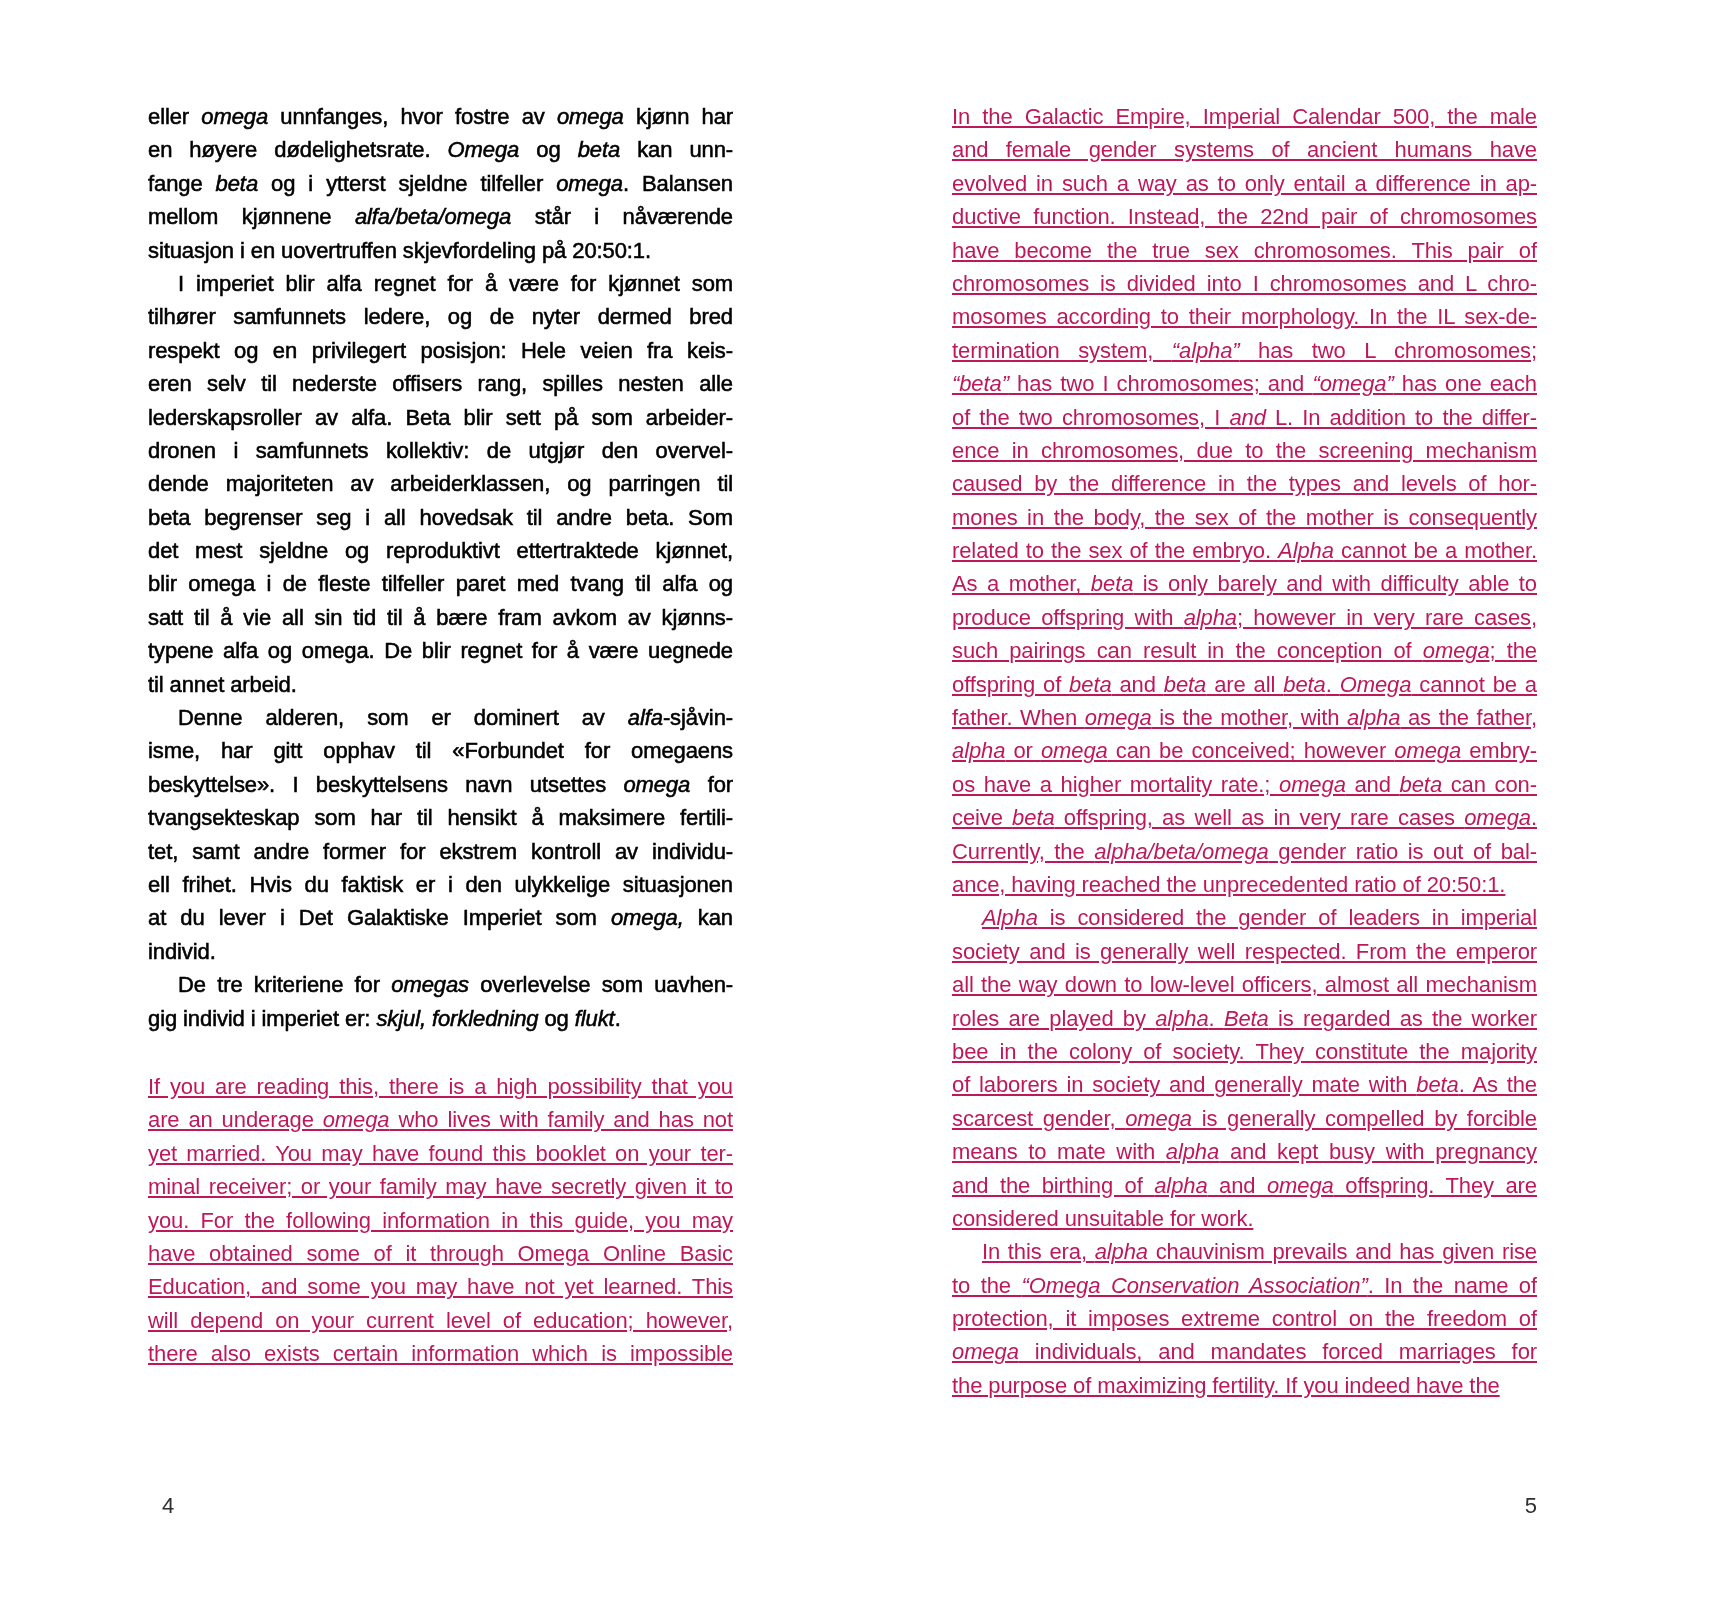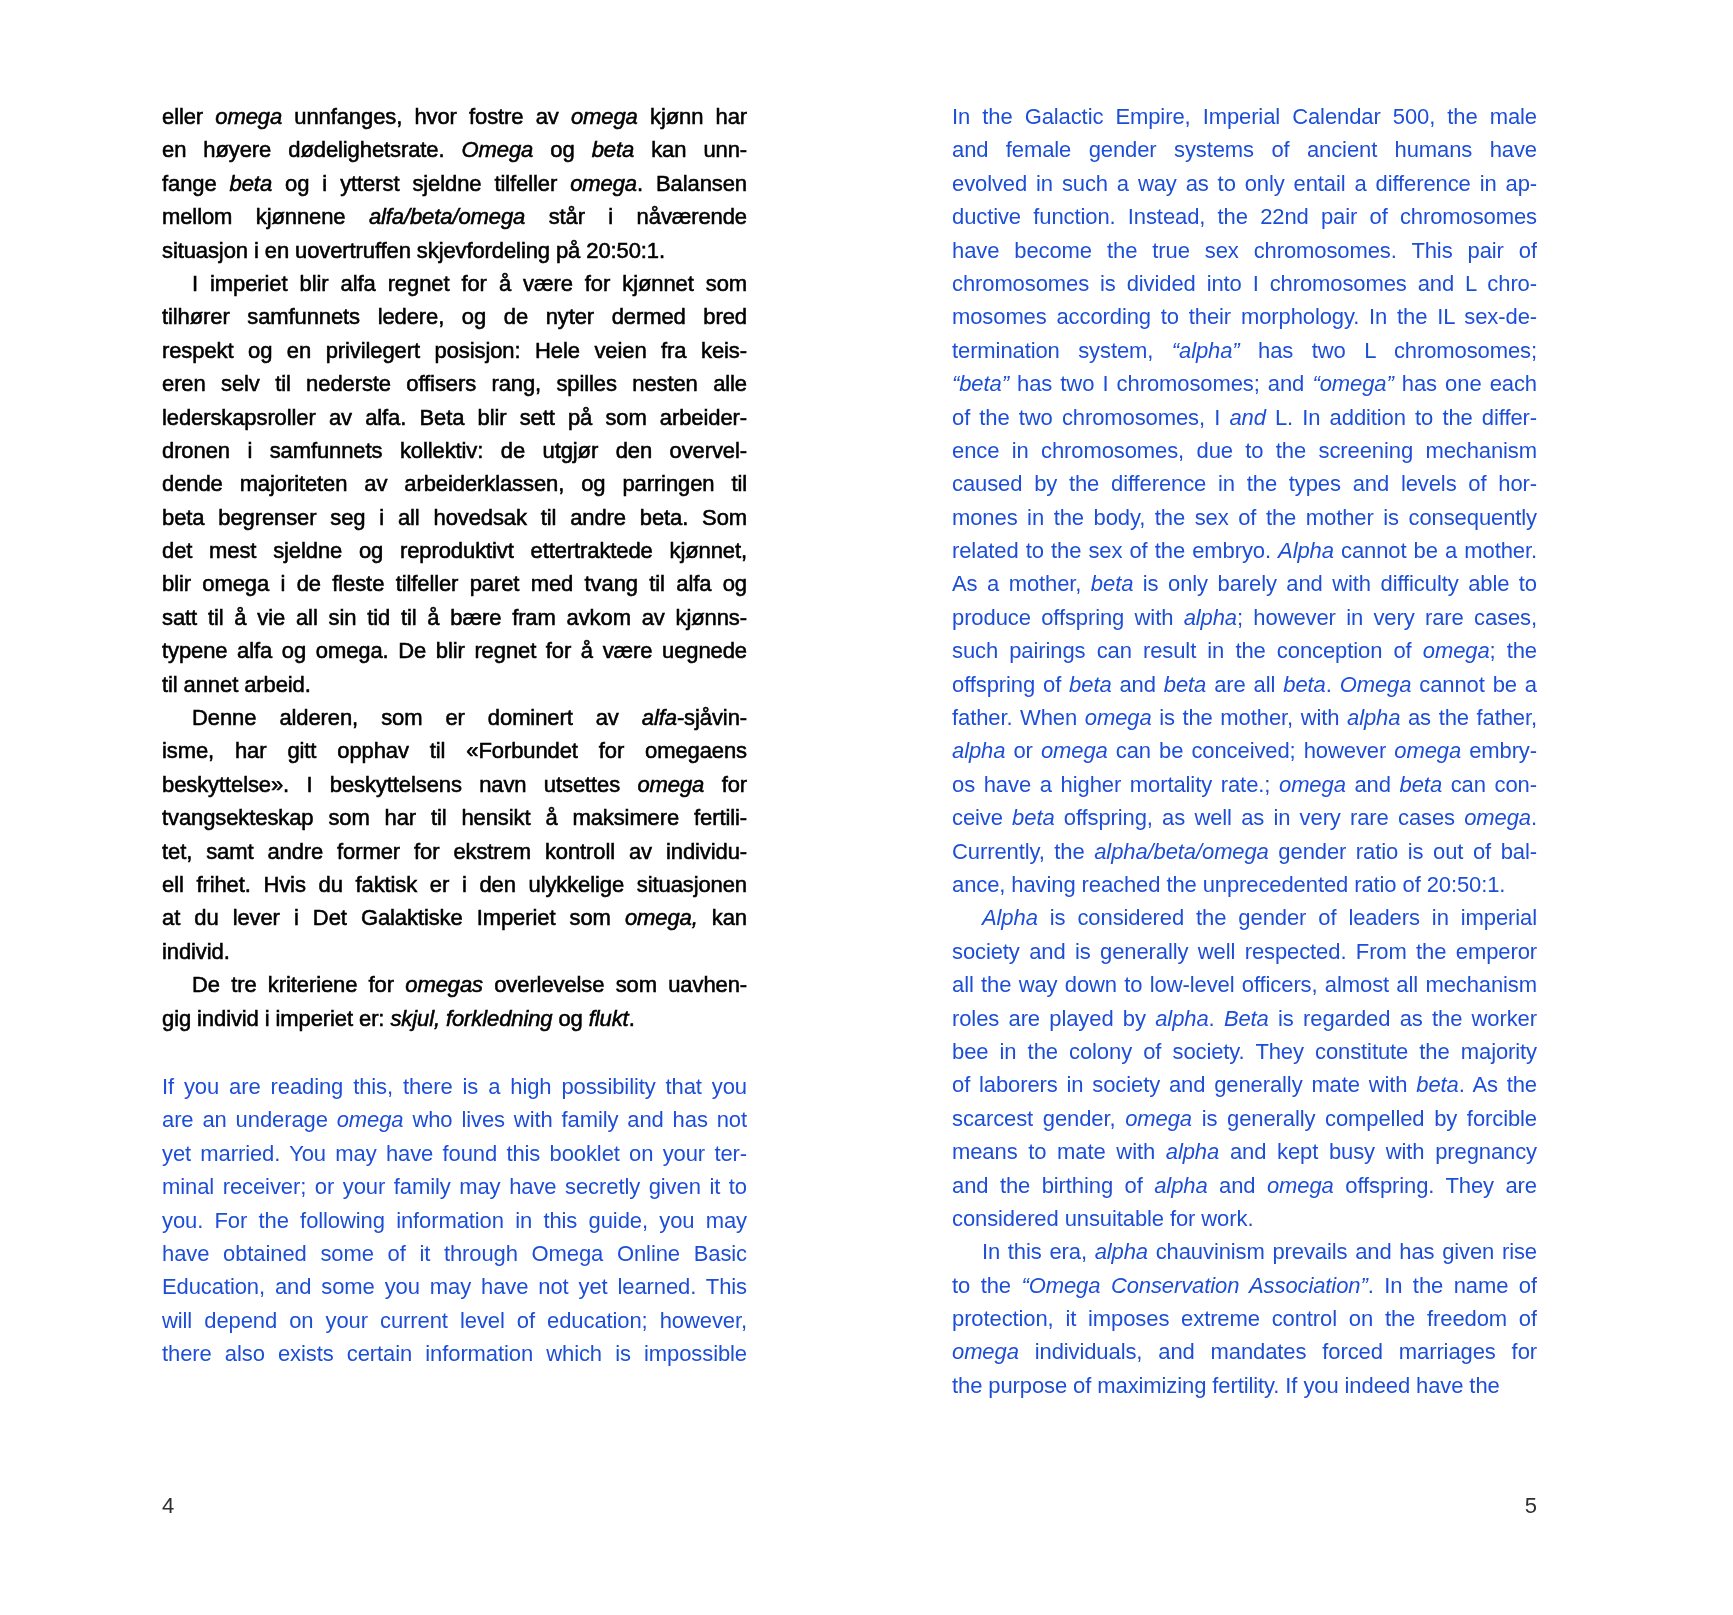--- a/index.html
+++ b/index.html
@@ -5,37 +5,37 @@
   html,body{margin:0;padding:0;background:#ffffff;}
   .spread{
     position:relative;
     width:1733px;height:1615px;
     background:#ffffff;
     font-family:"Liberation Sans","DejaVu Sans",sans-serif;
     color:#000;
     overflow:hidden;
   }
   .column{position:absolute;top:100px;width:585px;}
-  #col-left{left:162px;}
+  #col-left{left:148px;}
   #col-right{left:952px;}
   .section.gap{margin-top:35px;}
   .para{margin:0;padding:0;}
   .line{
     height:33.4px;line-height:33.4px;
     font-size:22px;
     letter-spacing:-0.1px;
     text-align:justify;
     text-align-last:justify;
     overflow:hidden;
     white-space:normal;
   }
   .line.last{text-align:center;text-align-last:left;}
   .line.indent{text-indent:30px;}
   .section.medium .line{-webkit-text-stroke:0.55px #000;}
-  .section.light .line{color:#1d4ed8;}
+  .section.light .line{color:#be185d;text-decoration:underline;}
   em{font-style:italic;}
   .page-number{
     position:absolute;top:1489px;
     font-size:22px;line-height:33.4px;color:#2f2f2f;
   }
   #pn-left{left:162px;}
   #pn-right{left:952px;width:585px;text-align:right;}
 </style>
 </head>
 <body>

